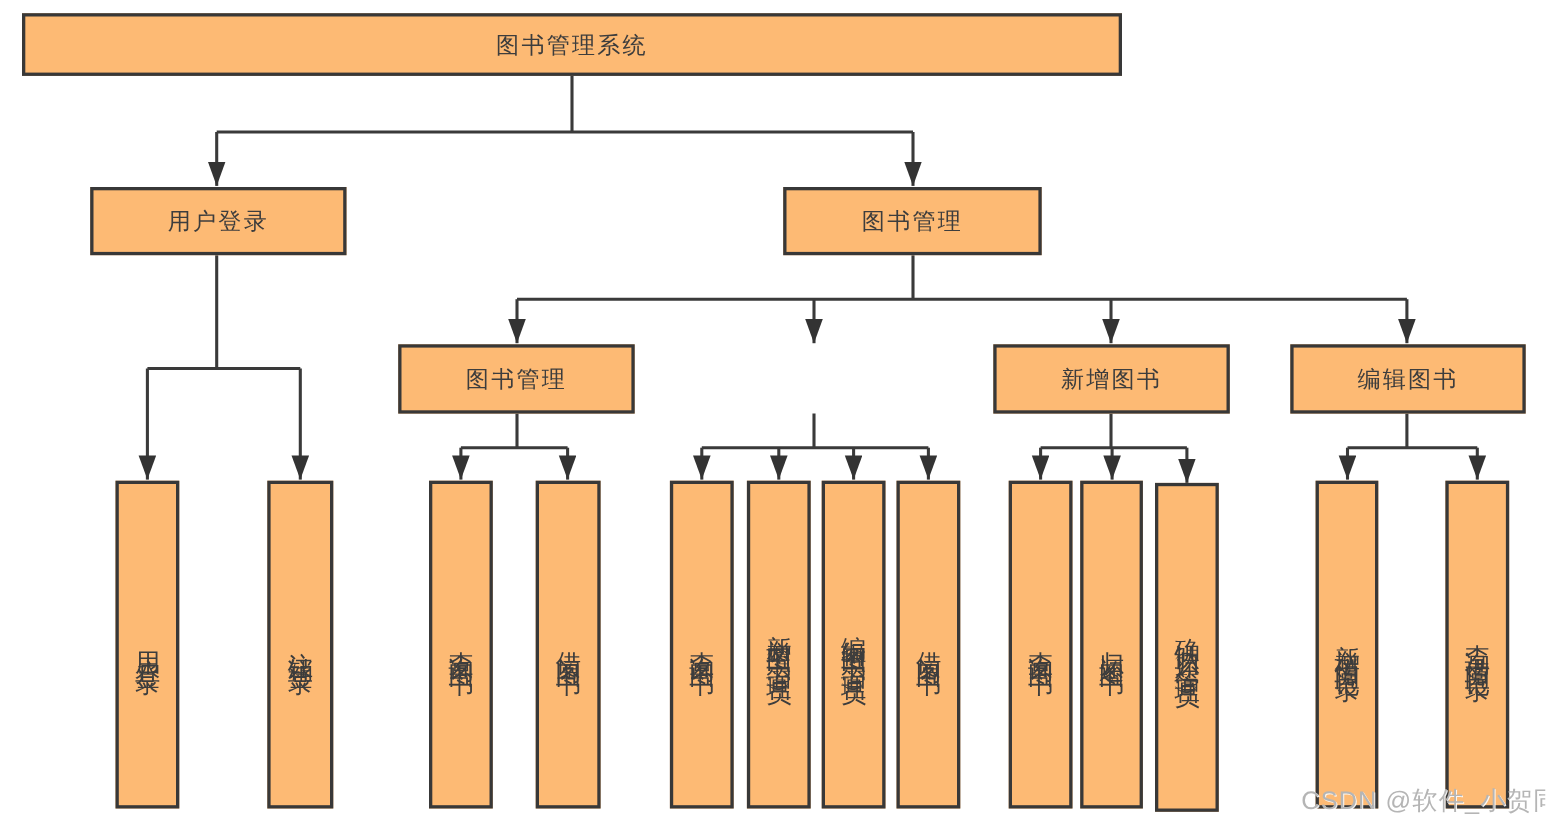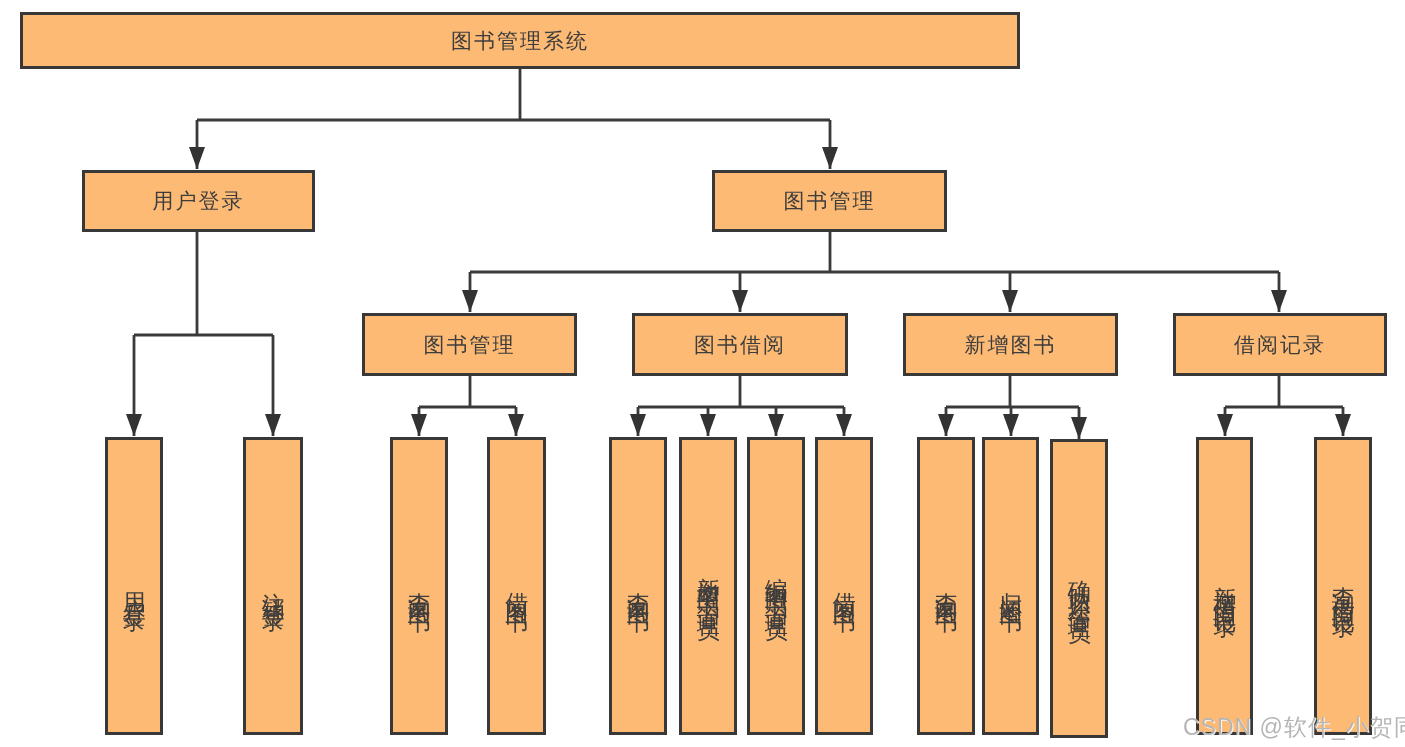--- a/index.html
+++ b/index.html
@@ -90,23 +90,22 @@
     <line x1="1225" y1="407" x2="1225" y2="436" marker-end="url(#arrow)"></line>
     <line x1="1343" y1="407" x2="1343" y2="436" marker-end="url(#arrow)"></line>
   </svg>
 
   <div class="node" style="left:20px;top:12px;width:1000px;height:57px;">图书管理系统</div>
 
   <div class="node" style="left:82px;top:170px;width:233px;height:62px;">用户登录</div>
   <div class="node" style="left:712px;top:170px;width:235px;height:62px;">图书管理</div>
 
   <div class="node" style="left:362px;top:313px;width:215px;height:63px;">图书管理</div>
-  <div class="node" style="left:632px;top:313px;width:216px;height:63px;">图书借阅</div>
   <div class="node" style="left:903px;top:313px;width:215px;height:63px;">新增图书</div>
-  <div class="node" style="left:1173px;top:313px;width:214px;height:63px;">借阅记录</div>
+  <div class="node" style="left:1173px;top:313px;width:214px;height:63px;">编辑图书</div>
 
   <div class="node leaf" style="left:105px;top:437px;width:58px;height:298px;">用户登录</div>
   <div class="node leaf" style="left:243px;top:437px;width:60px;height:298px;">注销登录</div>
 
   <div class="node leaf" style="left:390px;top:437px;width:58px;height:298px;">查询图书</div>
   <div class="node leaf" style="left:487px;top:437px;width:59px;height:298px;">借阅图书</div>
 
   <div class="node leaf" style="left:609px;top:437px;width:58px;height:298px;">查询图书</div>
   <div class="node leaf" style="left:679px;top:437px;width:58px;height:298px;">新增图书（管理员）</div>
   <div class="node leaf" style="left:747px;top:437px;width:58px;height:298px;">编辑图书（管理员）</div>

